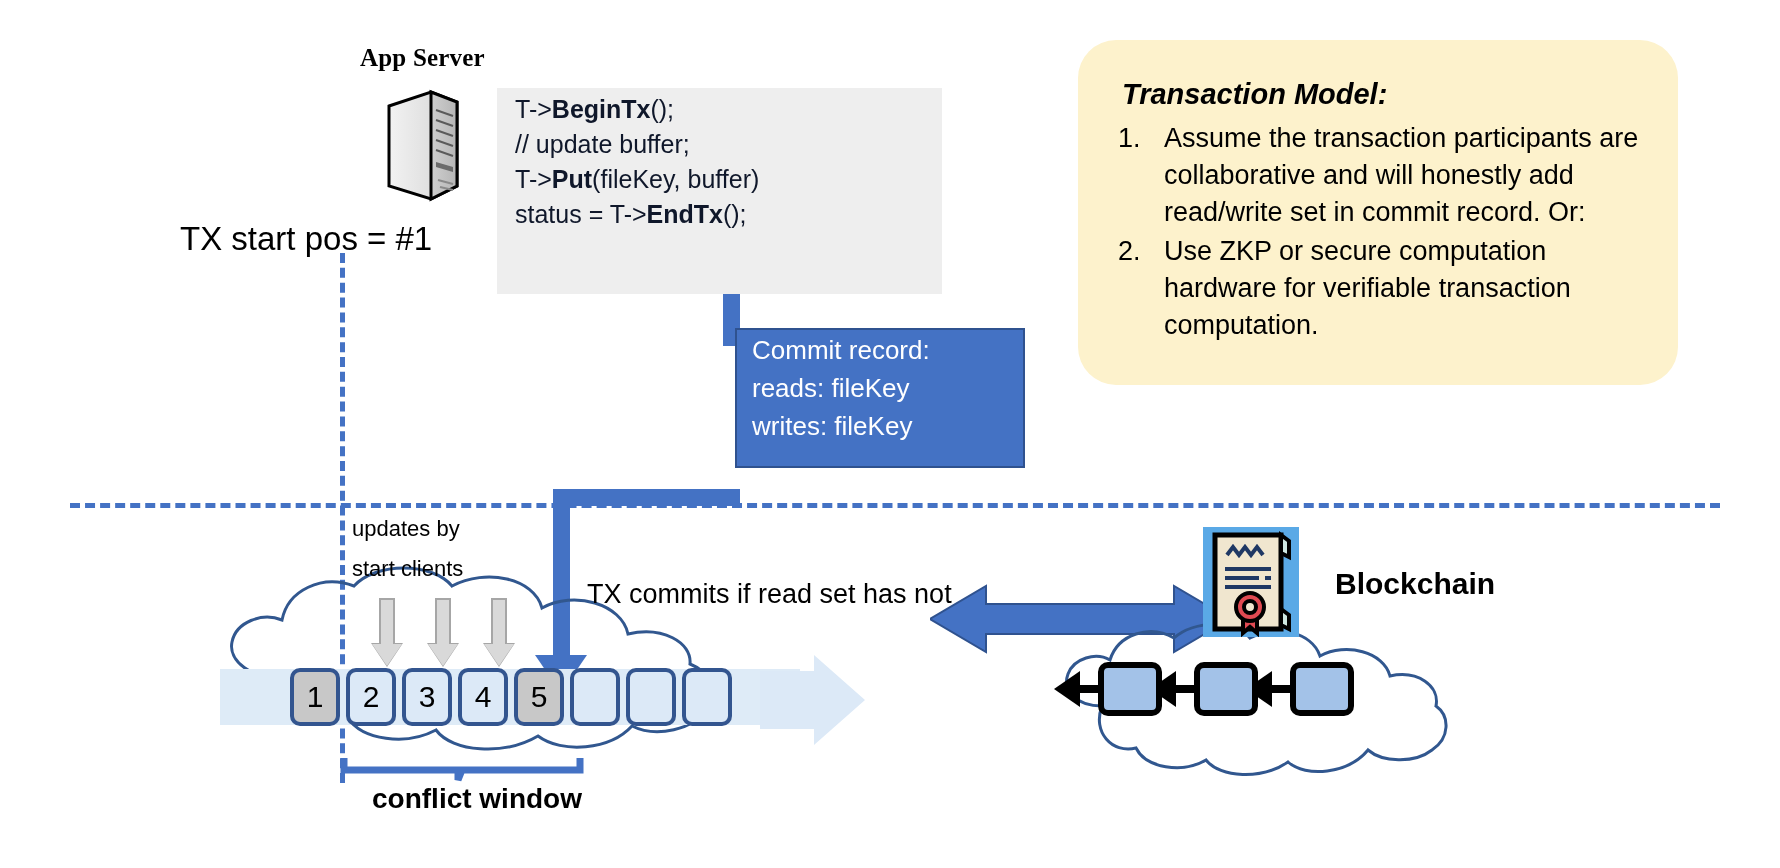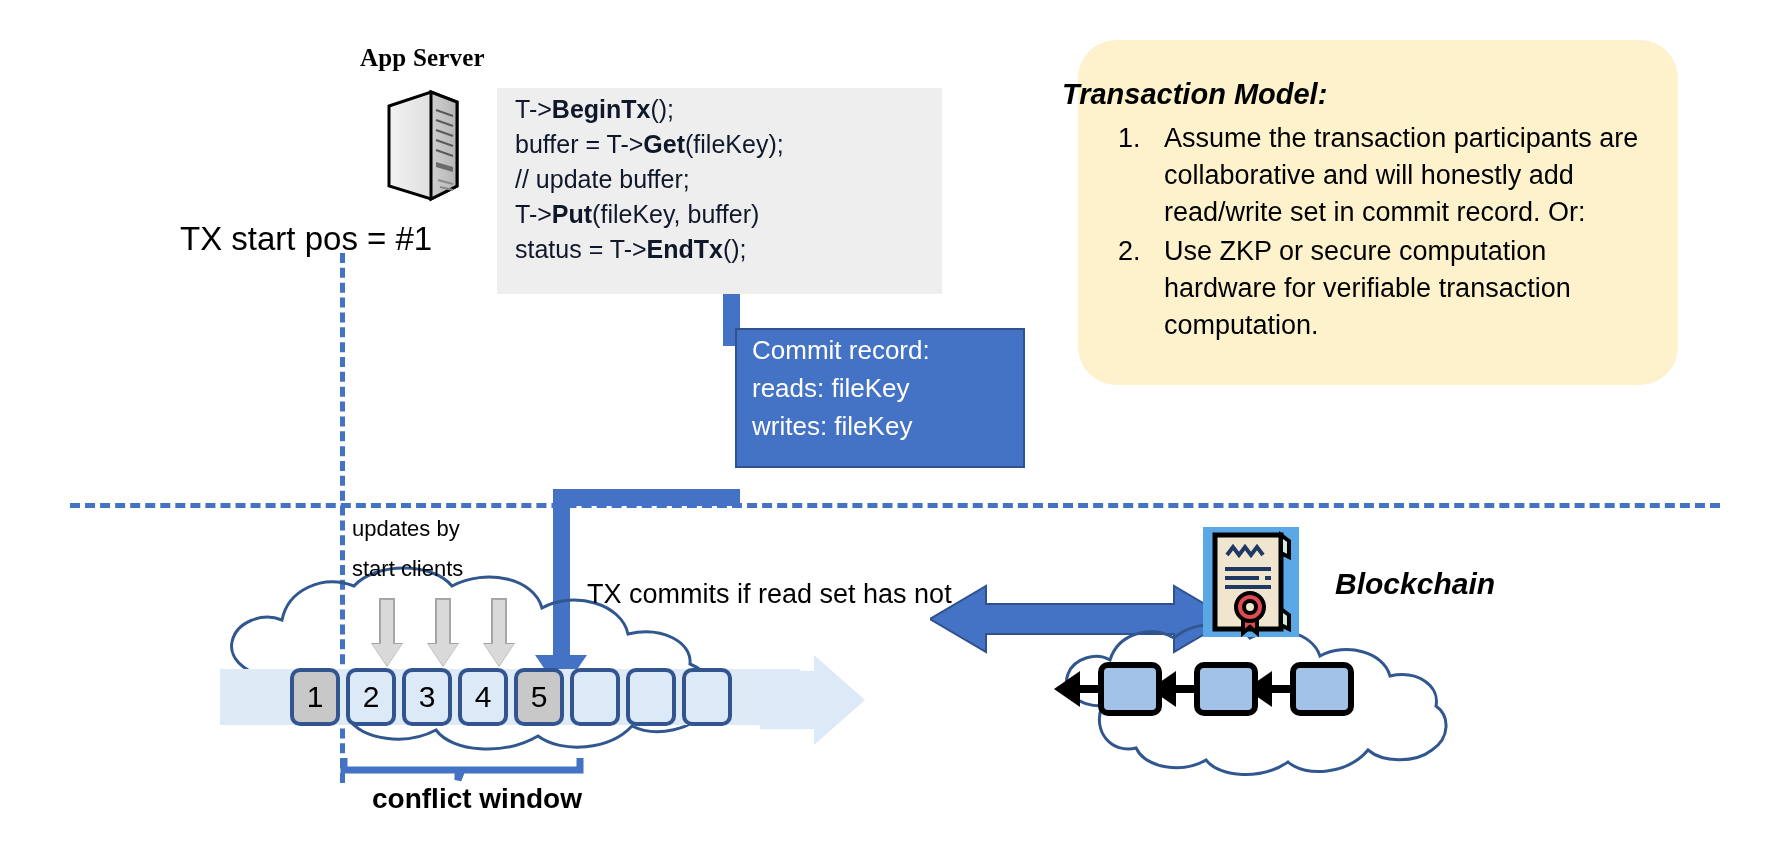--- a/index.html
+++ b/index.html
@@ -40,21 +40,21 @@
   #elbow-v1{left:723px;top:294px;width:17px;height:52px;background:#4472c4;}
   #elbow-h{left:553px;top:489px;width:187px;height:17px;background:#4472c4;}
   #elbow-v2{left:553px;top:489px;width:17px;height:180px;background:#4472c4;}
   #elbow-arrowhead{left:535px;top:655px;width:0;height:0;
       border-left:26px solid transparent;border-right:26px solid transparent;
       border-top:38px solid #4472c4;}
 
   
   #transaction-model-box{left:1078px;top:40px;width:600px;height:345px;
       background:#fdf2cc;border-radius:38px;}
-  #tm-title{left:1062px;top:78px;font-size:29px;font-style:italic;font-weight:bold;}
+  #tm-title{left:1122px;top:78px;font-size:29px;font-style:italic;font-weight:bold;}
   #tm-list{left:1118px;top:120px;width:545px;font-size:27px;line-height:37px;}
   .tm-item{display:flex;margin-bottom:2px;}
   .tm-num{width:46px;flex:none;}
   .tm-txt{flex:1;}
 
   
   #updates-label{left:352px;top:509px;font-size:22px;line-height:40px;}
 
   
   #tx-commits-label{left:587px;top:572px;font-size:27px;line-height:44px;white-space:nowrap;}
@@ -83,21 +83,21 @@
 
   
   #cw-brace{left:340px;top:756px;width:250px;height:26px;}
   #conflict-window-label{left:372px;top:783px;font-size:28px;font-weight:bold;}
 
   
   #double-arrow{left:930px;top:580px;width:300px;height:78px;}
 
   
   #bc-cloud{left:1040px;top:620px;width:420px;height:165px;}
-  #blockchain-label{left:1335px;top:567px;font-size:30px;font-weight:bold;font-style:italic;}
+  #blockchain-label{left:1335px;top:567px;font-size:30px;font-weight:bold;}
   #cert-icon{left:1203px;top:527px;width:96px;height:110px;background:#5aa9e6;}
   .bc-block{position:absolute;width:64px;height:54px;background:#a3c2e8;
       border:6px solid #000;border-radius:10px;box-sizing:border-box;}
   .bc-arrow-line{position:absolute;height:8px;background:#000;}
   .bc-arrow-head{position:absolute;width:0;height:0;
       border-top:18px solid transparent;border-bottom:18px solid transparent;
       border-right:26px solid #000;}
 </style>
 </head>
 <body>
@@ -129,21 +129,20 @@
     <g stroke="#8a8a8a" stroke-width="2" fill="none">
       <path d="M55,92 L70,96"></path>
         <path d="M57,99 L70,102"></path>
     </g>
   </svg>
 </div>
 
 <div class="abs" id="code-block"></div>
 <div class="abs nosel" id="code-lines">
     <div><span>T-&gt;</span><span class="bold">BeginTx</span><span>();</span></div>
-    <div><span>buffer = T-&gt;</span><span class="bold">Get</span><span>(fileKey);</span></div>
     <div><span>// update buffer;</span></div>
     <div><span>T-&gt;</span><span class="bold">Put</span><span>(fileKey, buffer)</span></div>
     <div><span>status = T-&gt;</span><span class="bold">EndTx</span><span>();</span></div>
   </div>
 
 <div class="abs nosel" id="tx-start-label">TX start pos = #1</div>
 <div class="abs" id="tx-start-dash"></div>
 
 <div class="abs" id="separator-dash"></div>
 

